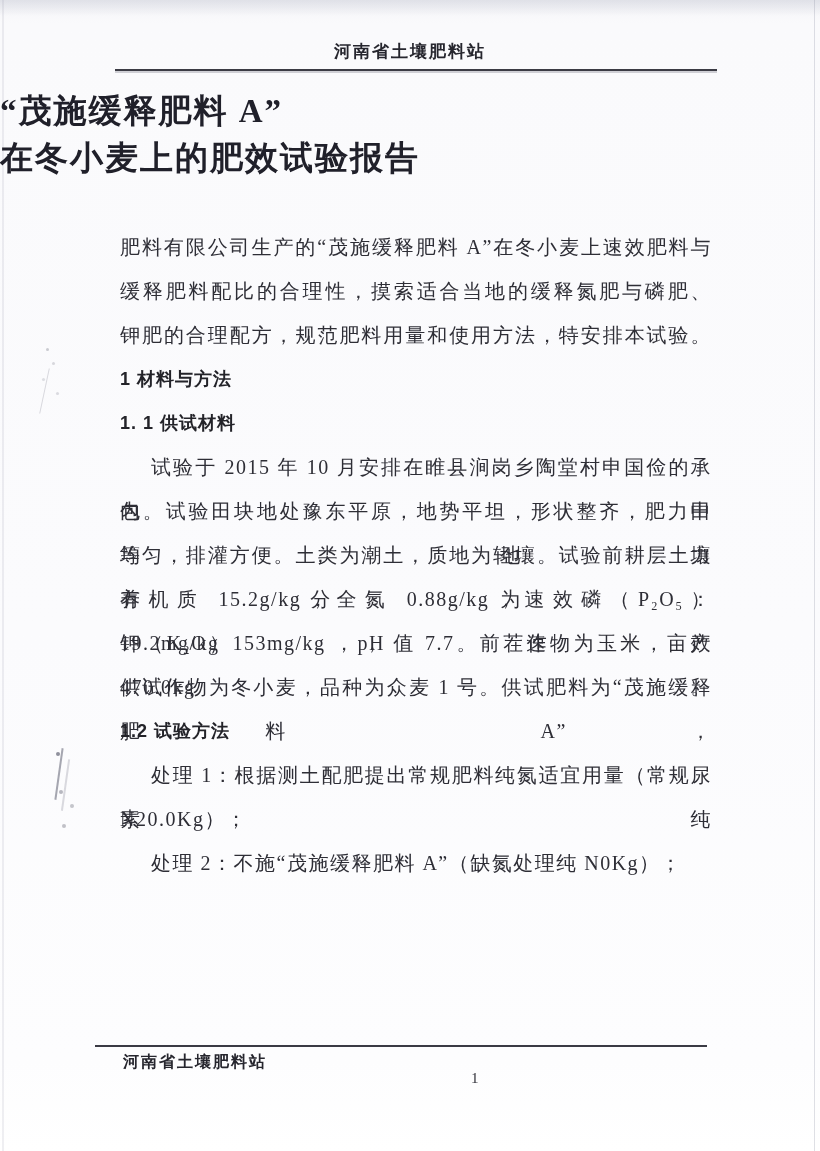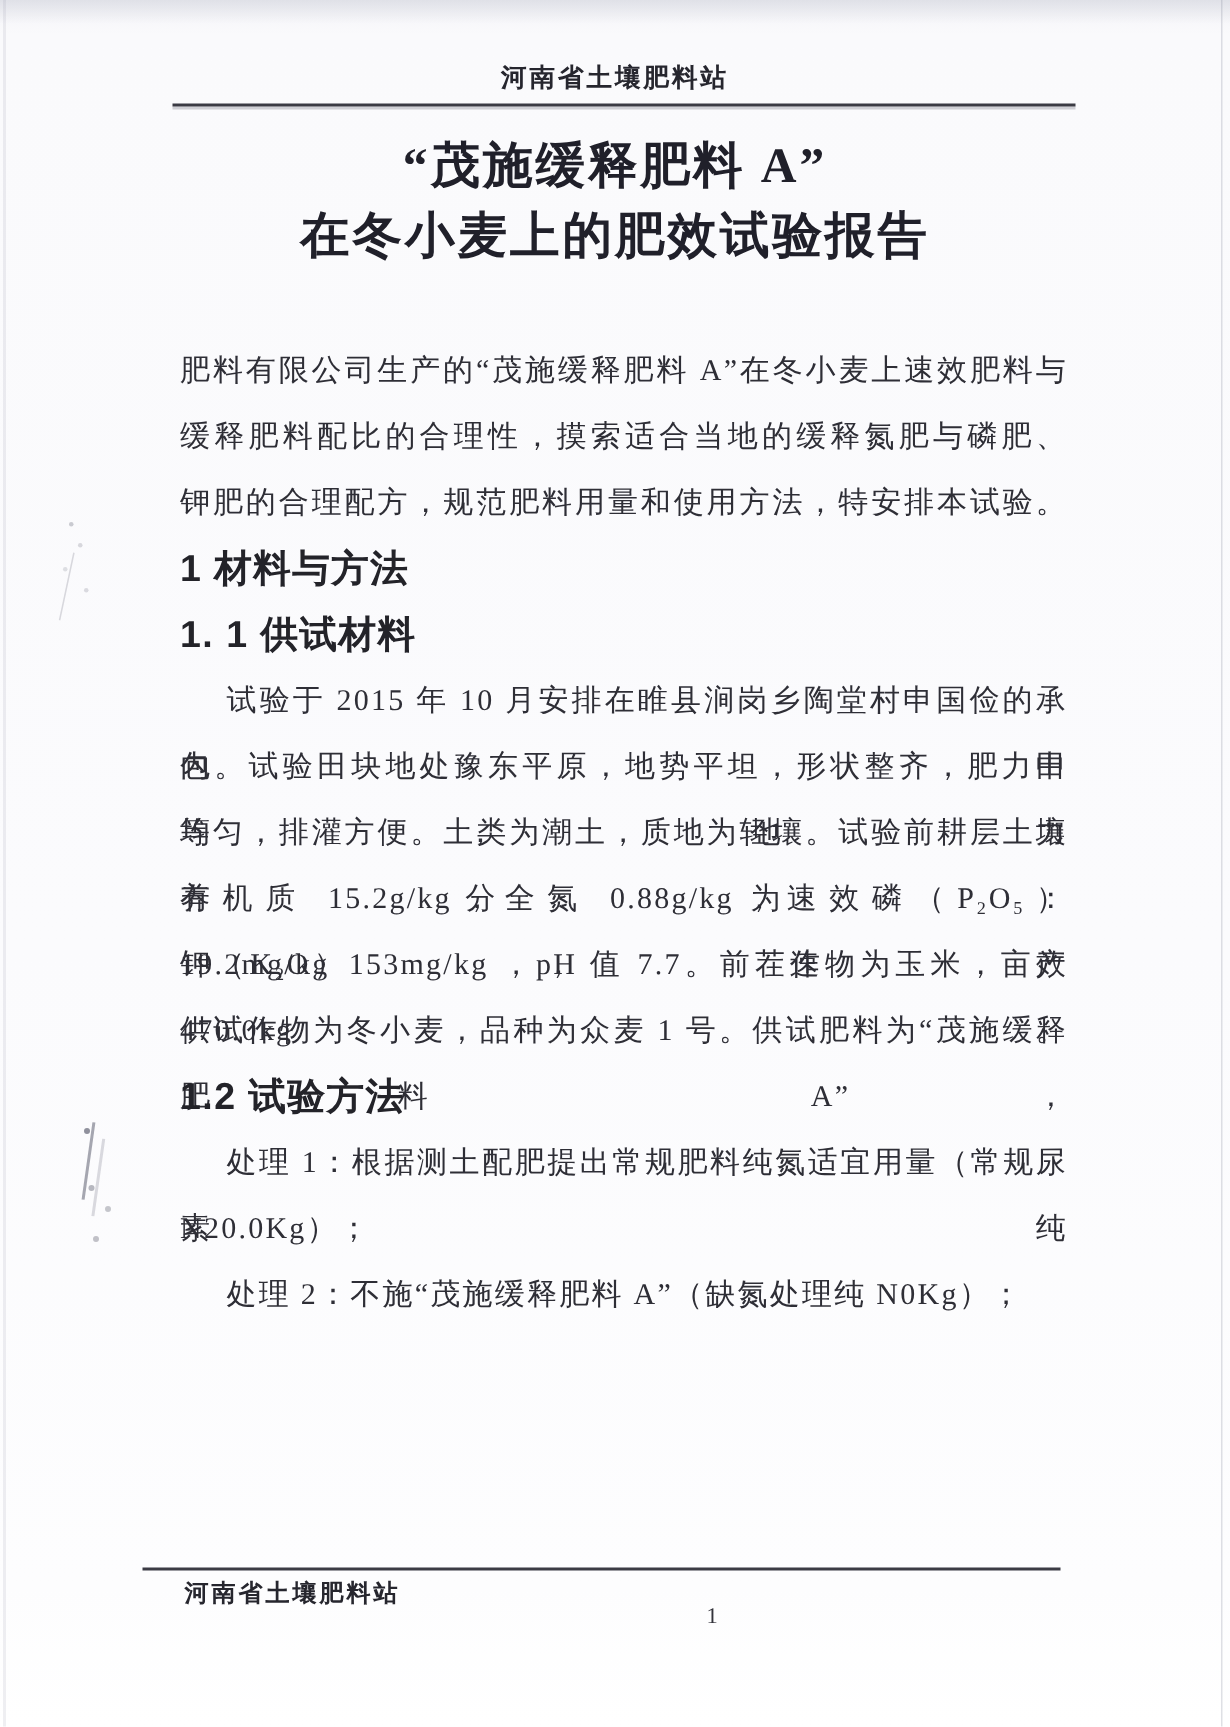--- a/index.html
+++ b/index.html
@@ -41,21 +41,21 @@
   .header-rule {
     position: absolute; top: 69px; left: 115px; width: 602px; height: 2px;
     background: #3b3b44;
     box-shadow: 0 2px 0 rgba(80,80,95,0.25);
   }
 
   
   .doc-title {
     position: absolute; top: 88px; left: 0; width: 100%;
     margin: 0;
-    text-align: center;
+    text-align: left;
     font-family: "Liberation Serif", serif;
     font-weight: 600; font-size: 33px; color: #20202a;
     letter-spacing: 2px;
   }
   .doc-title .title-line { line-height: 47px; }
 
   
   .content {
     position: absolute; top: 225px; left: 120px; width: 592px;
     font-size: 20px; color: #2e2e36;
@@ -66,21 +66,21 @@
     white-space: nowrap;
   }
   .line.fill {
     white-space: normal;
     text-align: justify;
     text-align-last: justify;
   }
   .line.indent { text-indent: 31px; }
   .line.heading {
     font-family: "Liberation Sans", sans-serif;
-    font-weight: bold; font-size: 25px; color: #232329;
+    font-weight: bold; font-size: 18px; color: #232329;
     letter-spacing: 1px;
   }
 
   
   .footer-rule {
     position: absolute; top: 1045px; left: 95px; width: 612px; height: 2px;
     background: #3b3b44;
   }
   .footer-org {
     position: absolute; top: 1052px; left: 123px;

